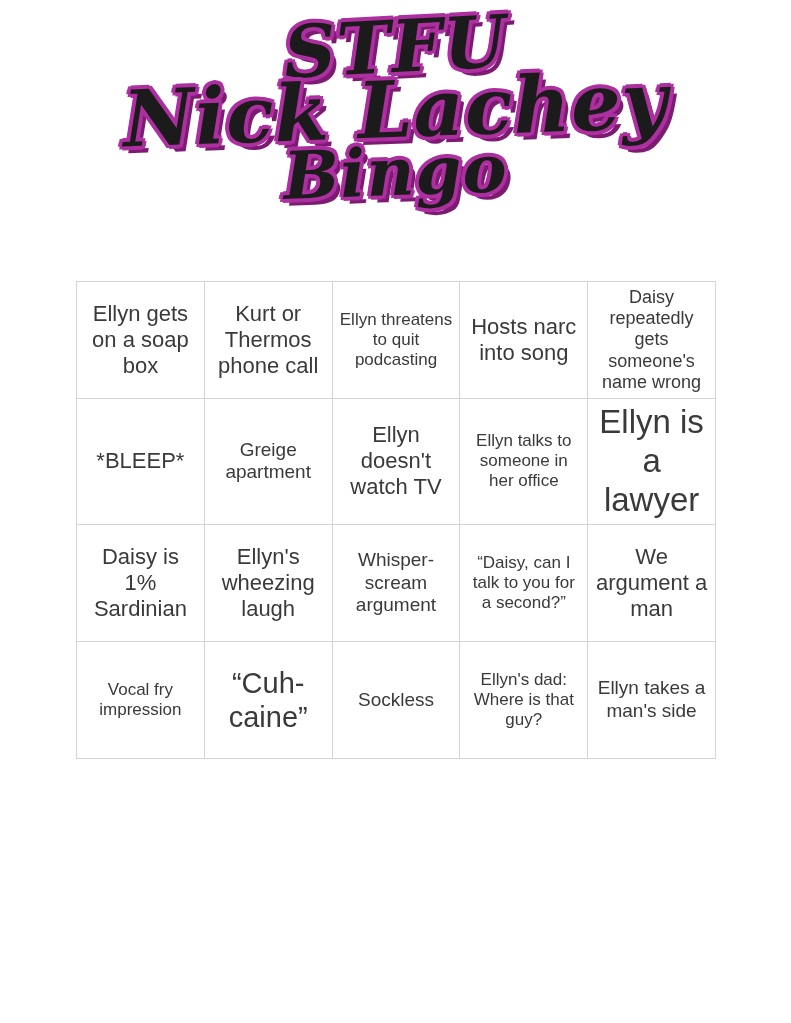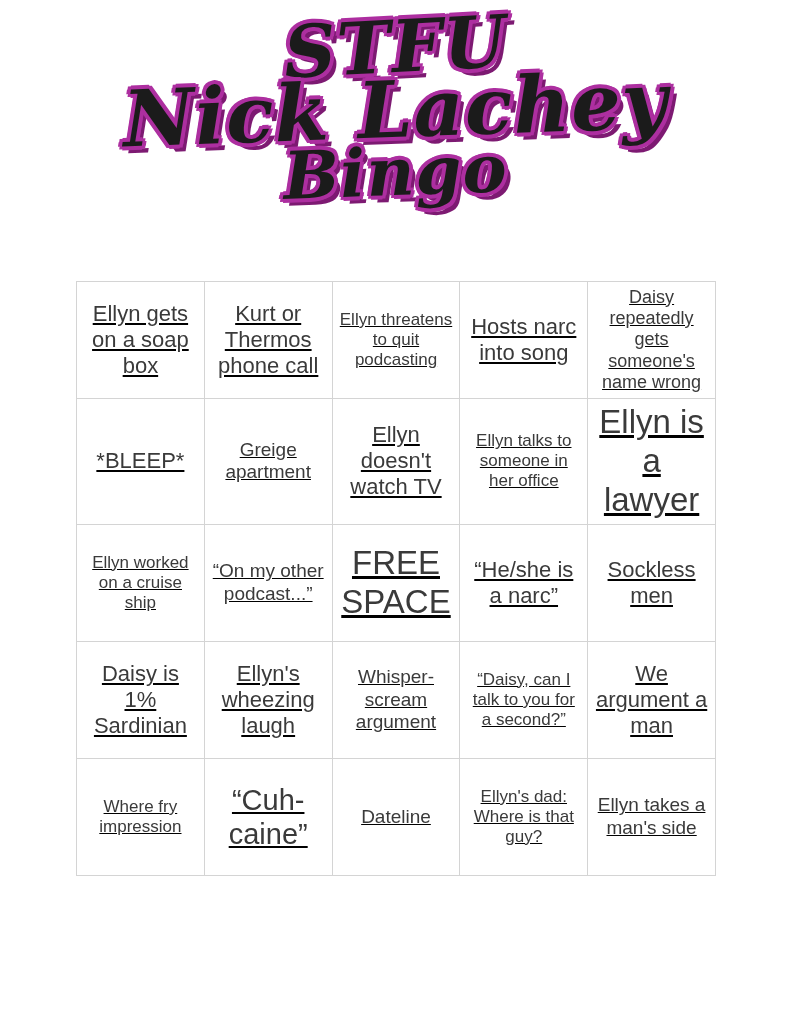--- a/index.html
+++ b/index.html
@@ -65,21 +65,20 @@
   .grid-wrap {
     position: absolute;
     left: 76px;
     top: 281px;
     width: 639px;
   }
   table.bingo {
     border-collapse: collapse;
     width: 639px;
     table-layout: fixed;
-    text-decoration: underline;
   }
   table.bingo td {
     width: 127.8px;
     height: 117px;
     border: 1px solid #d4d4d4;
     text-align: center;
     vertical-align: middle;
     padding: 4px 6px;
     color: #3a3a3a;
     font-family: "Liberation Sans", sans-serif;
@@ -136,37 +135,30 @@
           <td class="sz-xs">Daisy repeatedly gets someone's name wrong</td>
         </tr>
         <tr>
           <td class="sz-l">*BLEEP*</td>
           <td class="sz-m">Greige apartment</td>
           <td class="sz-l">Ellyn doesn't watch TV</td>
           <td class="sz-s">Ellyn talks to someone in her office</td>
           <td class="sz-xl">Ellyn is a lawyer</td>
         </tr>
         <tr>
-          <td class="sz-s">Ellyn worked on a cruise ship</td>
-          <td class="sz-m">“On my other podcast...”</td>
-          <td class="sz-xl">FREE SPACE</td>
-          <td class="sz-l">“He/she is a narc”</td>
-          <td class="sz-l">Sockless men</td>
-        </tr>
-        <tr>
           <td class="sz-l">Daisy is 1% Sardinian</td>
           <td class="sz-l">Ellyn's wheezing laugh</td>
           <td class="sz-m">Whisper-scream argument</td>
           <td class="sz-s">“Daisy, can I talk to you for a second?”</td>
           <td class="sz-l">We argument a man</td>
         </tr>
         <tr>
-          <td class="sz-s">Where fry impression</td>
+          <td class="sz-s">Vocal fry impression</td>
           <td class="sz-xxl">“Cuh-caine”</td>
-          <td class="sz-m">Dateline</td>
+          <td class="sz-m">Sockless</td>
           <td class="sz-s">Ellyn's dad: Where is that guy?</td>
           <td class="sz-m">Ellyn takes a man's side</td>
         </tr>
       </tbody>
     </table>
   </div>
 
 
 </div>
 

